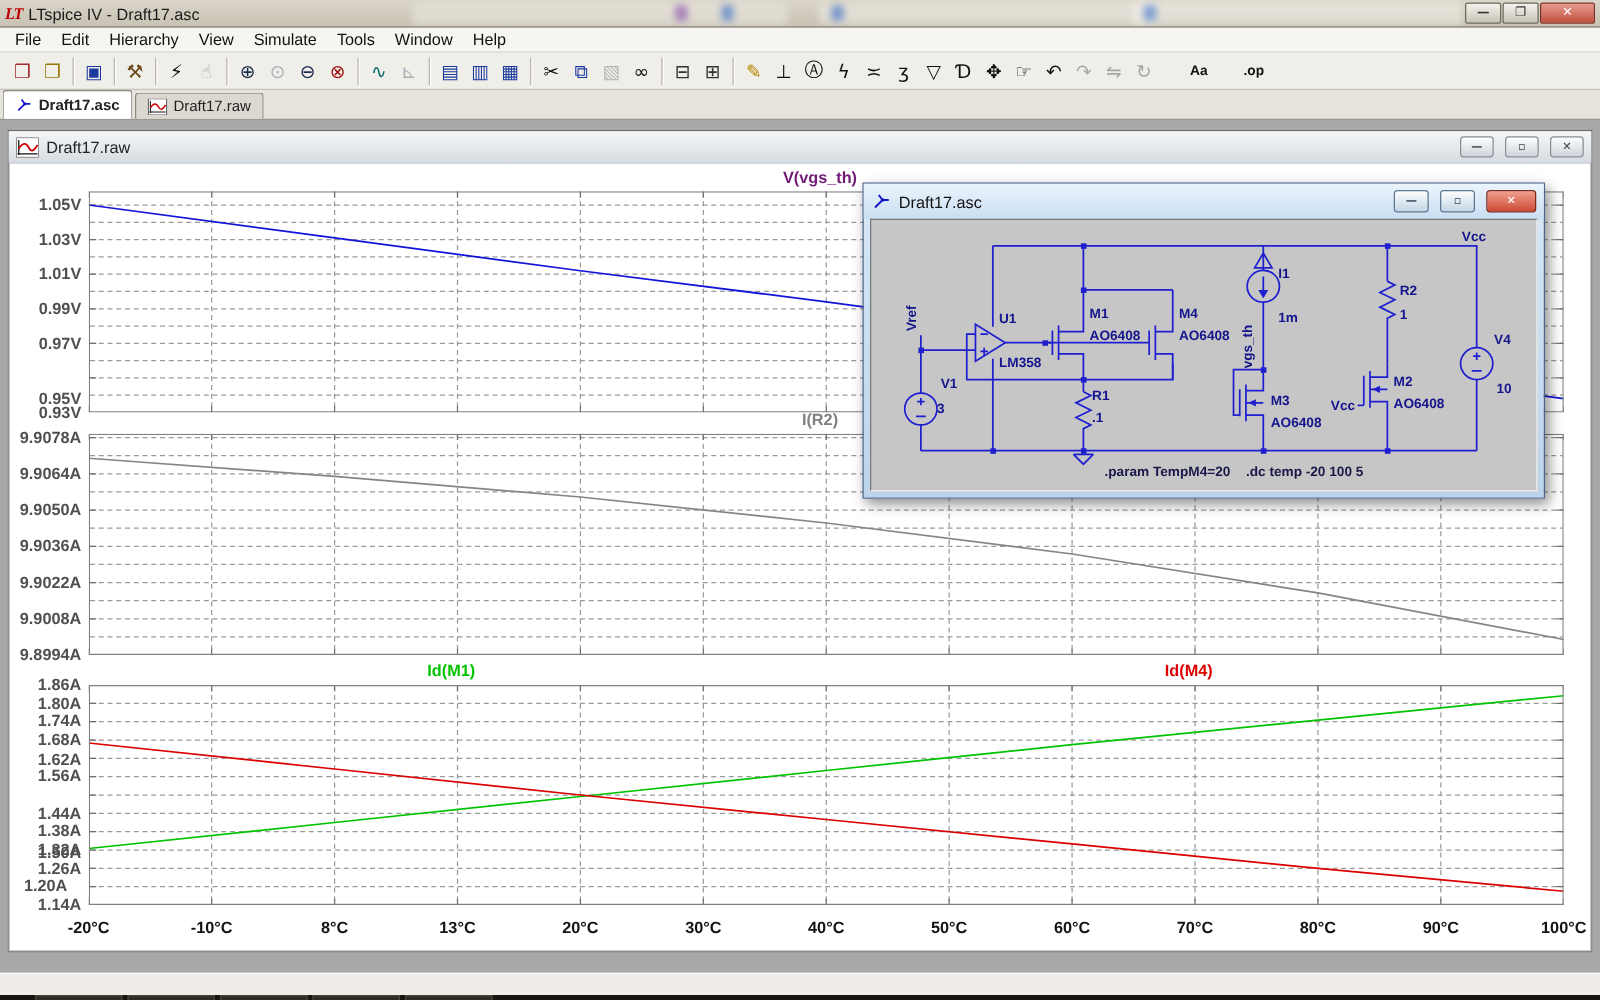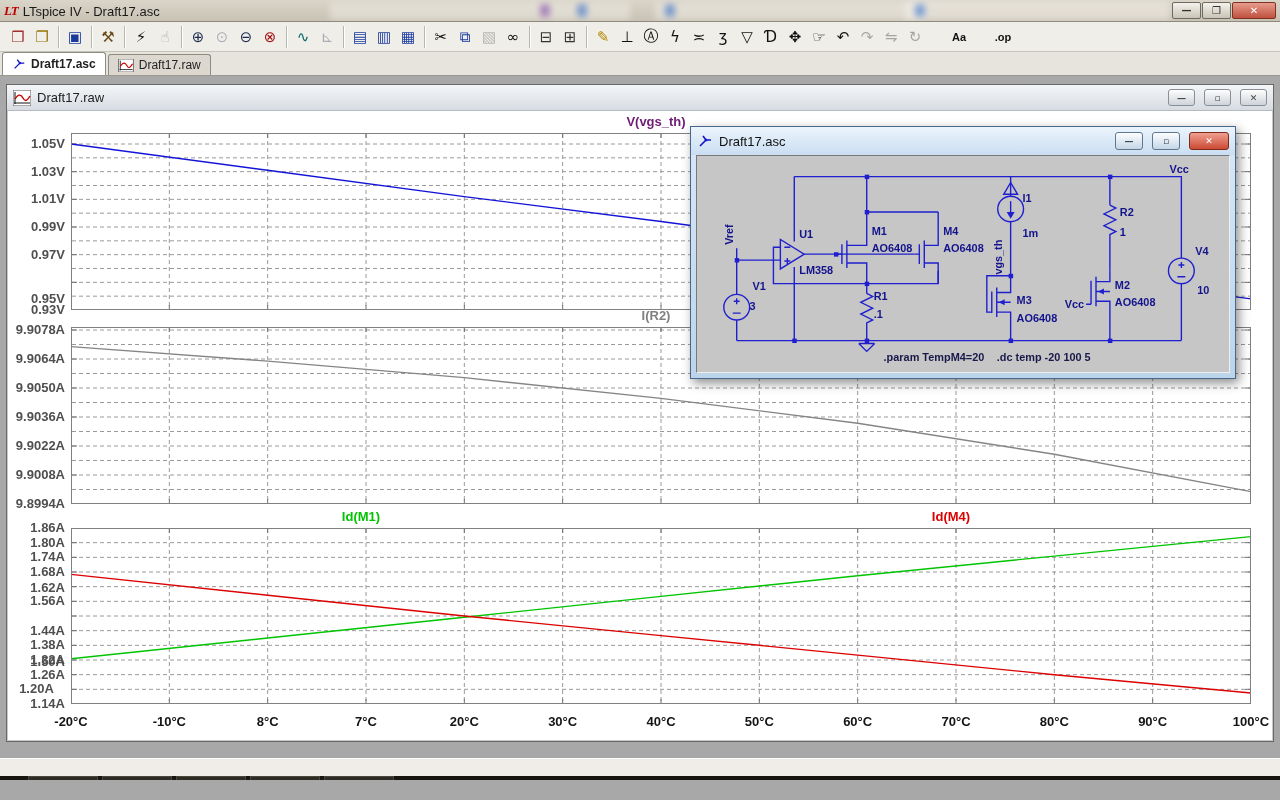--- a/index.html
+++ b/index.html
@@ -104,20 +104,30 @@
       <span class="lt-logo">LT</span>
       <span class="win-title">LTspice IV - Draft17.asc</span>
     </div>
     <div class="winbtns">
       <div class="winbtn">—</div>
       <div class="winbtn">❐</div>
       <div class="winbtn close">✕</div>
     </div>
   </div>
 
+  <div class="menubar" id="menubar">
+      <div class="menu-item">File</div>
+      <div class="menu-item">Edit</div>
+      <div class="menu-item">Hierarchy</div>
+      <div class="menu-item">View</div>
+      <div class="menu-item">Simulate</div>
+      <div class="menu-item">Tools</div>
+      <div class="menu-item">Window</div>
+      <div class="menu-item">Help</div>
+    </div>
 
   <div class="toolbar" id="toolbar">
       <div class="tb-btn" style="color: rgb(160, 48, 48);">❒</div>
       <div class="tb-btn" style="color: rgb(150, 120, 10);">❐</div>
       <div class="tb-sep"></div>
       <div class="tb-btn" style="color: rgb(26, 58, 158);">▣</div>
       <div class="tb-sep"></div>
       <div class="tb-btn" style="color: rgb(107, 74, 26);">⚒</div>
       <div class="tb-sep"></div>
       <div class="tb-btn" style="color: rgb(17, 17, 17);">⚡</div>
@@ -426,21 +436,21 @@
             <line x1="1081.6666666666667" x2="1081.6666666666667" y1="171" y2="176" stroke="#707070"></line>
             <line x1="1180" x2="1180" y1="0" y2="5" stroke="#707070"></line>
             <line x1="1180" x2="1180" y1="171" y2="176" stroke="#707070"></line>
             <polyline points="0.0,130.8 196.7,110.0 393.3,89.2 590.0,68.4 786.7,47.7 983.3,28.1 1180.0,8.6" fill="none" stroke="#00C400" stroke-width="1.4"></polyline>
             <polyline points="0.0,46.4 196.7,67.2 393.3,88.0 590.0,107.6 786.7,127.1 983.3,146.7 1180.0,165.0" fill="none" stroke="#DC0000" stroke-width="1.4"></polyline>
             <rect x="0.5" y="0.5" width="1179" height="175" fill="none" stroke="#808080"></rect>
           </svg>
           <div class="xlab" style="left: 31px; top: 603px;">-20°C</div>
           <div class="xlab" style="left: 129.333px; top: 603px;">-10°C</div>
           <div class="xlab" style="left: 227.667px; top: 603px;">8°C</div>
-          <div class="xlab" style="left: 326px; top: 603px;">7°C</div>
+          <div class="xlab" style="left: 326px; top: 603px;">13°C</div>
           <div class="xlab" style="left: 424.333px; top: 603px;">20°C</div>
           <div class="xlab" style="left: 522.667px; top: 603px;">30°C</div>
           <div class="xlab" style="left: 621px; top: 603px;">40°C</div>
           <div class="xlab" style="left: 719.333px; top: 603px;">50°C</div>
           <div class="xlab" style="left: 817.667px; top: 603px;">60°C</div>
           <div class="xlab" style="left: 916px; top: 603px;">70°C</div>
           <div class="xlab" style="left: 1014.33px; top: 603px;">80°C</div>
           <div class="xlab" style="left: 1112.67px; top: 603px;">90°C</div>
           <div class="xlab" style="left: 1211px; top: 603px;">100°C</div>
         </div>

